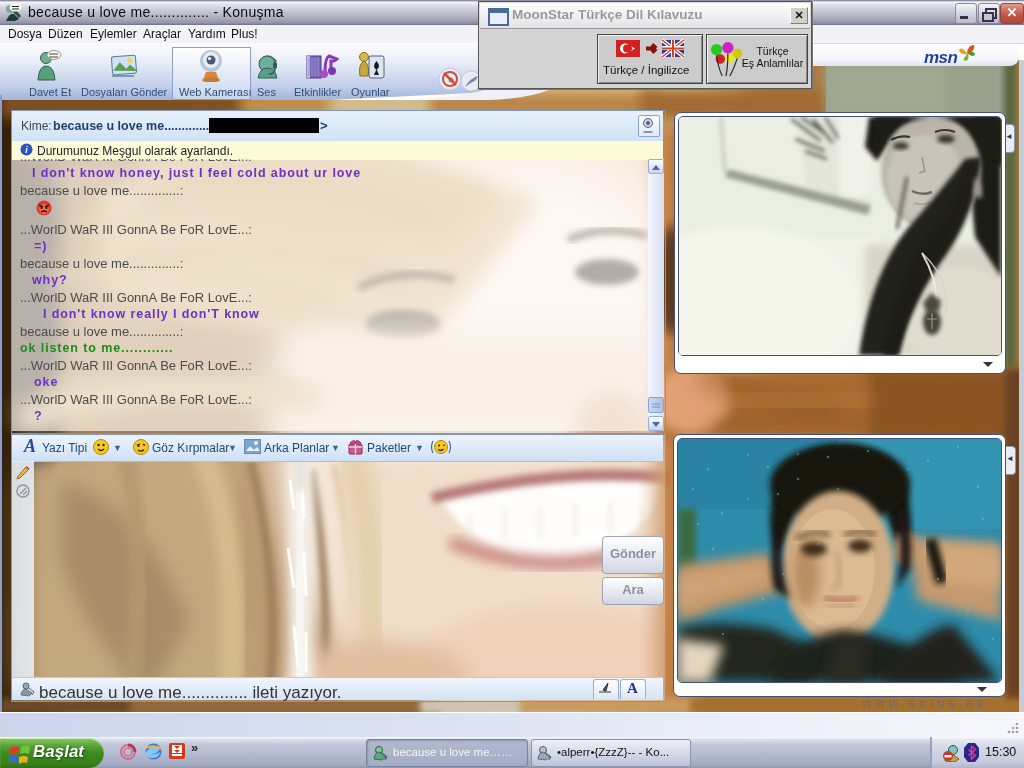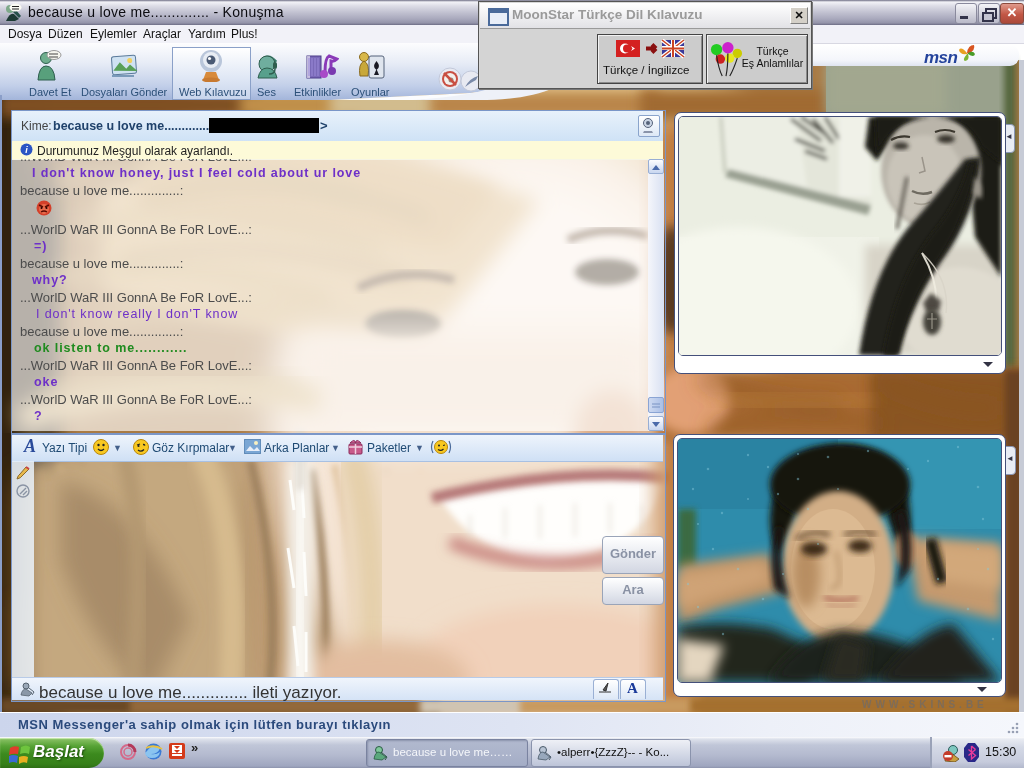--- a/index.html
+++ b/index.html
@@ -171,21 +171,21 @@
       <path d="M9,9 Q3,2 1,6 Q2,11 9,10 Z" fill="#e8a020"></path>
       <path d="M9,9 Q10,1 16,1 Q18,6 10,10 Z" fill="#d8541f"></path>
       <path d="M9,10 Q4,16 7,17 Q12,16 10,10 Z" fill="#7ab530"></path>
       <path d="M10,10 Q16,14 17,10 Q15,6 10,9 Z" fill="#4a9c28"></path>
     </svg>
 
 <div class="abs" style="left:172px;top:47px;width:77px;height:51px;z-index:11;border:1px solid #8aa0c8;background:linear-gradient(#ffffff,#dfe7f5 60%,#c8d5ec)"></div>
 <div class="abs" style="left:0;top:48px;z-index:12;width:430px;height:50px;font-size:11px;color:#2c5078">
  <span style="position:absolute;left:29px;top:38px">Davet Et</span>
  <span style="position:absolute;left:81px;top:38px">Dosyaları Gönder</span>
- <span style="position:absolute;left:179px;top:38px">Web Kılavuzu</span>
+ <span style="position:absolute;left:179px;top:38px">Web Kamerası</span>
  <span style="position:absolute;left:257px;top:38px">Ses</span>
  <span style="position:absolute;left:294px;top:38px">Etkinlikler</span>
  <span style="position:absolute;left:351px;top:38px">Oyunlar</span>
 
  <svg style="position:absolute;left:36px;top:2px" width="26" height="32" viewBox="0 0 26 32">
         <circle cx="10" cy="8" r="5.5" fill="#6fae8e" stroke="#2e5e4e"></circle>
         <path d="M2,30 q1,-14 8,-14 q8,0 9,14 z" fill="#58a07c" stroke="#2e5e4e"></path>
         <ellipse cx="18" cy="5" rx="7" ry="4.5" fill="#f6f6ee" stroke="#999"></ellipse>
         <path d="M13,7 h9 M13,4 h9" stroke="#444" stroke-width="1"></path>
       </svg>
@@ -299,23 +299,23 @@
               <path d="M3,5 l4,2 M13,5 l-4,2" stroke="#5a0a00" stroke-width="1.6"></path>
               <circle cx="5.5" cy="8" r="1" fill="#200"></circle>
               <circle cx="10.5" cy="8" r="1" fill="#200"></circle>
               <path d="M5,12 q3,-2 6,0" stroke="#5a0a00" stroke-width="1.4" fill="none"></path>
             </svg></div>
      <div style="padding-left:8px">...WorlD WaR III GonnA Be FoR LovE...:</div>
      <div style="padding-left:22px;font-weight:bold;color:#6e30c8;letter-spacing:0.9px;font-size:12.5px">=)</div>
      <div style="padding-left:8px">because u love me..............:</div>
      <div style="padding-left:20px;font-weight:bold;color:#6e30c8;letter-spacing:0.9px;font-size:12.5px">why?</div>
      <div style="padding-left:8px">...WorlD WaR III GonnA Be FoR LovE...:</div>
-     <div style="padding-left:24px;font-weight:normal;color:#6e30c8;letter-spacing:0.9px;font-size:12.5px">I don't know really I don'T know</div>
+     <div style="padding-left:31px;font-weight:bold;color:#6e30c8;letter-spacing:0.9px;font-size:12.5px">I don't know really I don'T know</div>
      <div style="padding-left:8px">because u love me..............:</div>
-     <div style="padding-left:22px;font-weight:bold;color:#1f8b1f;letter-spacing:0.9px;font-size:12.5px">ok listen to me............</div>
+     <div style="padding-left:8px;font-weight:bold;color:#1f8b1f;letter-spacing:0.9px;font-size:12.5px">ok listen to me............</div>
      <div style="padding-left:8px">...WorlD WaR III GonnA Be FoR LovE...:</div>
      <div style="padding-left:22px;font-weight:bold;color:#6e30c8;letter-spacing:0.9px;font-size:12.5px">oke</div>
      <div style="padding-left:8px">...WorlD WaR III GonnA Be FoR LovE...:</div>
      <div style="padding-left:22px;font-weight:bold;color:#6e30c8;letter-spacing:0.9px;font-size:12.5px">?</div>
    </div>
  </div>
 
  <div class="abs" style="left:636px;top:48px;width:16px;height:272px;background:linear-gradient(90deg,#f5f6fb,#d8e0f2)">
    <div class="abs" style="left:0;top:0;width:16px;height:15px;background:linear-gradient(#fdfdfe,#c8d6f0);border:1px solid #98aed4;border-radius:2px;box-sizing:border-box"><svg width="14" height="13">
             <path d="M7,4 l4,5 h-8 z" fill="#4a6aaa"></path>
@@ -560,21 +560,20 @@
  </div>
  <svg class="abs" style="left:301px;top:249px" width="14" height="10">
         <path d="M2,3 l5,5 5,-5z" fill="#334"></path>
       </svg>
 </div>
 <div class="abs" style="left:1005px;top:446px;width:9px;height:27px;z-index:19;background:#e8ecf4;border:1px solid #8a96b4;border-radius:0 4px 4px 0">
       <span style="position:absolute;left:0px;top:7px;font-size:8px;color:#334">◄</span>
     </div>
 
 <div class="abs" style="left:0;top:712px;width:1024px;height:25px;z-index:25;background:linear-gradient(90deg,#ccd5ec 0%,#dee4f3 50%,#edf0f8 75%,#f5f7fc 100%);border-top:1px solid #fff">
- <span style="position:absolute;left:18px;top:4px;font-size:13px;letter-spacing:0.5px;font-weight:bold;color:#2b4a7c">MSN Messenger'a sahip olmak için lütfen burayı tıklayın</span>
  <svg style="position:absolute;left:1006px;top:8px" width="14" height="14">
         <g fill="#98a0b4">
           <circle cx="11" cy="3" r="1.3"></circle>
           <circle cx="7" cy="7" r="1.3"></circle>
           <circle cx="11" cy="7" r="1.3"></circle>
           <circle cx="3" cy="11" r="1.3"></circle>
           <circle cx="7" cy="11" r="1.3"></circle>
           <circle cx="11" cy="11" r="1.3"></circle>
         </g>
       </svg>

